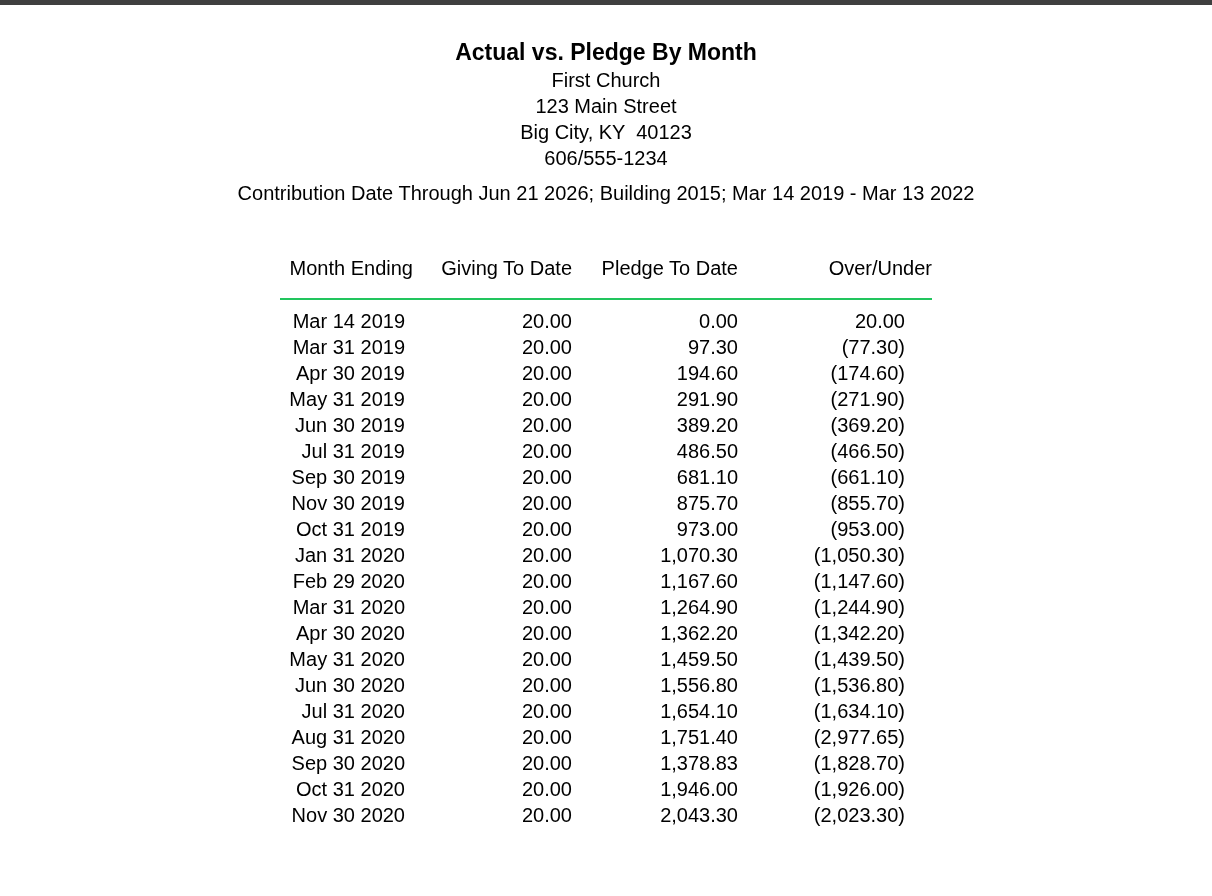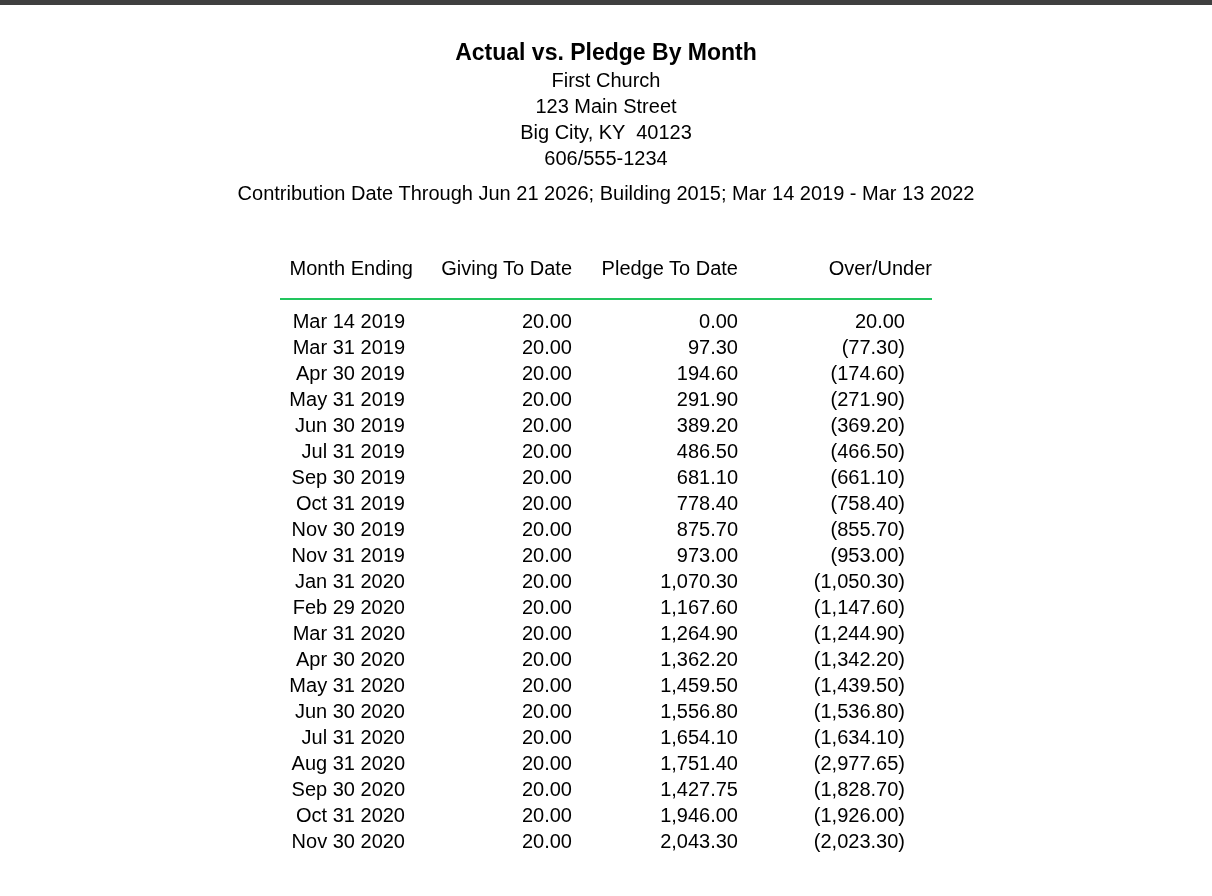--- a/index.html
+++ b/index.html
@@ -139,33 +139,27 @@
           <td class="d3">486.50</td>
           <td class="d4">(466.50)</td>
         </tr>
         <tr>
           <td class="d1">Sep 30 2019</td>
           <td class="d2">20.00</td>
           <td class="d3">681.10</td>
           <td class="d4">(661.10)</td>
         </tr>
         <tr>
-          <td class="d1">Oct 31 2019</td>
-          <td class="d2">20.00</td>
-          <td class="d3">778.40</td>
-          <td class="d4">(758.40)</td>
-        </tr>
-        <tr>
           <td class="d1">Nov 30 2019</td>
           <td class="d2">20.00</td>
           <td class="d3">875.70</td>
           <td class="d4">(855.70)</td>
         </tr>
         <tr>
-          <td class="d1">Nov 31 2019</td>
+          <td class="d1">Oct 31 2019</td>
           <td class="d2">20.00</td>
           <td class="d3">973.00</td>
           <td class="d4">(953.00)</td>
         </tr>
         <tr>
           <td class="d1">Jan 31 2020</td>
           <td class="d2">20.00</td>
           <td class="d3">1,070.30</td>
           <td class="d4">(1,050.30)</td>
         </tr>
@@ -207,21 +201,21 @@
         </tr>
         <tr>
           <td class="d1">Aug 31 2020</td>
           <td class="d2">20.00</td>
           <td class="d3">1,751.40</td>
           <td class="d4">(2,977.65)</td>
         </tr>
         <tr>
           <td class="d1">Sep 30 2020</td>
           <td class="d2">20.00</td>
-          <td class="d3">1,427.75</td>
+          <td class="d3">1,378.83</td>
           <td class="d4">(1,828.70)</td>
         </tr>
         <tr>
           <td class="d1">Oct 31 2020</td>
           <td class="d2">20.00</td>
           <td class="d3">1,946.00</td>
           <td class="d4">(1,926.00)</td>
         </tr>
         <tr>
           <td class="d1">Nov 30 2020</td>

